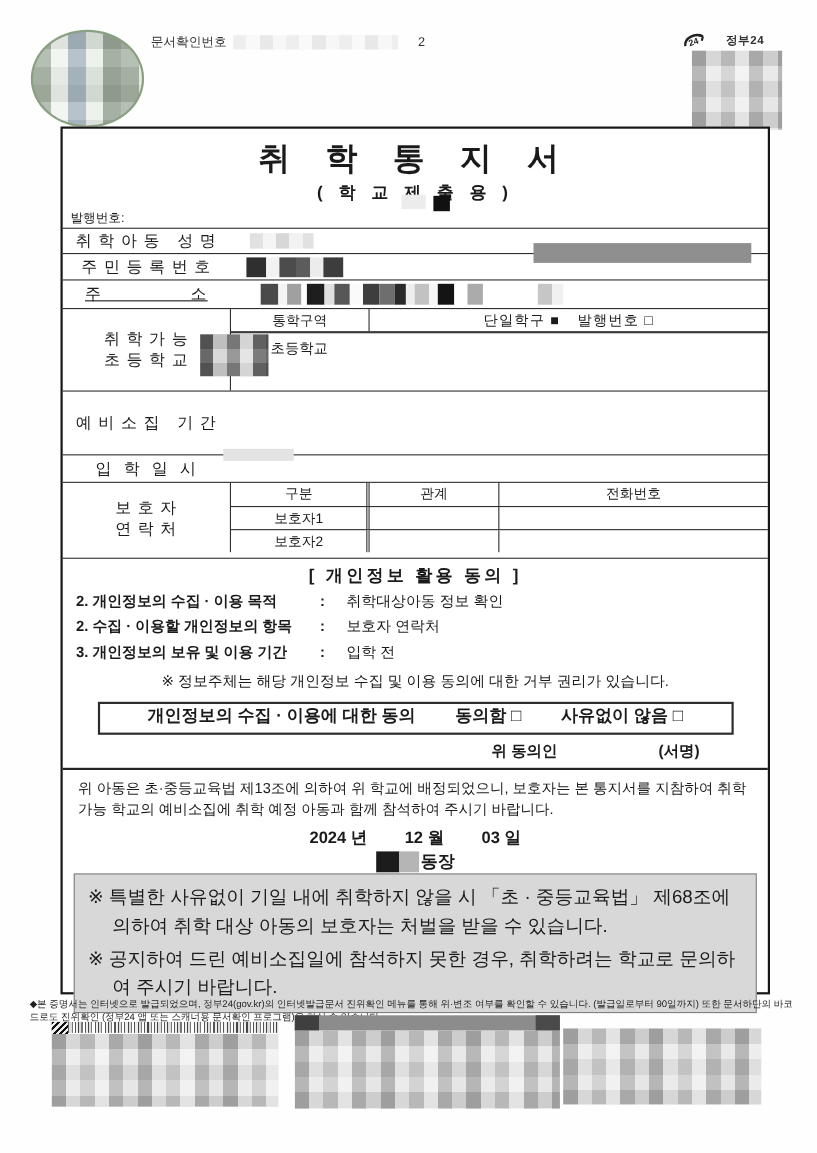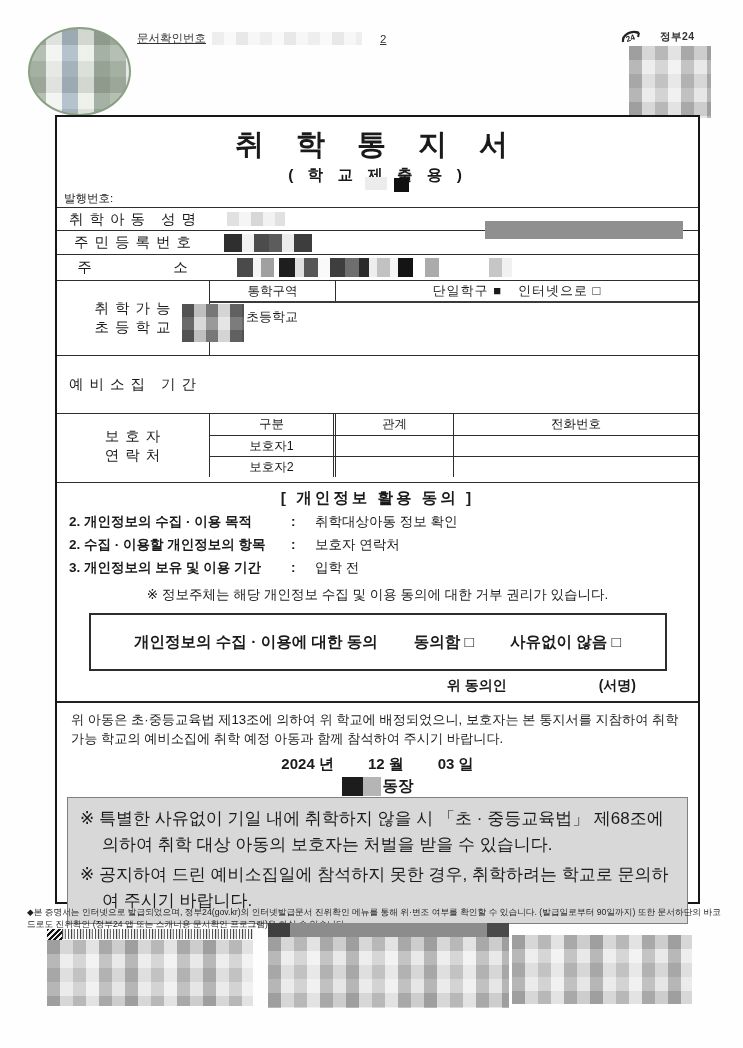--- a/index.html
+++ b/index.html
@@ -32,21 +32,21 @@
   .mosaic--light {
     background-color:#efefef;
     background-image:
       repeating-linear-gradient(90deg, rgba(0,0,0,.06) 0 12px, rgba(255,255,255,.4) 12px 24px, rgba(0,0,0,.1) 24px 36px, rgba(255,255,255,.2) 36px 48px);
   }
   .sq { display:inline-block; vertical-align:middle; }
 
   
   .logo-circle { position:absolute; left:28px; top:27px; width:103px; height:89px;
     border-radius:50%; border:2px solid #8aa083; overflow:hidden; }
-  .doc-check { position:absolute; left:137px; top:31px; display:flex; align-items:center; font-size:11.5px; color:#333;text-decoration:underline; }
+  .doc-check { position:absolute; left:137px; top:31px; display:flex; align-items:center; font-size:11.5px; color:#333; }
   .doc-check .blur-strip { width:150px; height:13px; margin:0 18px 0 6px; opacity:.55; }
   .gov24 { position:absolute; left:620px; top:29px; display:flex; align-items:center; gap:13px; }
   .gov24-label { font-size:10.5px; font-weight:700; color:#333; letter-spacing:.5px; }
   .qr-block { position:absolute; left:629px; top:46px; width:82px; height:72px; }
 
   
   .docbox { position:absolute; left:55px; top:115px; width:645px; height:789px;
     border:2px solid #161616; background:#fff; padding-top:6px; }
 
   .title { text-align:center; font-size:29px; font-weight:700; letter-spacing:12px; margin-top:2px; }
@@ -58,21 +58,21 @@
 
   
   .ftable { width:100%; }
   .trow { display:flex; border-top:1px solid #2e2e2e; align-items:stretch; }
   .tlabel { width:152px; flex:none; display:flex; align-items:center; justify-content:center;
     font-size:14.5px; letter-spacing:1px; text-align:center; }
   .tvalue { flex:1; position:relative; display:flex; align-items:center; font-size:13px; }
 
   .row-name { height:23px; }
   .row-rrn  { height:24px; }
-  .row-addr { height:26px; }
+  .row-addr { height:26px;text-decoration:underline; }
   .row-adm  { height:25px; }
   .row-gname{ height:23px; }
 
   .name-bar { position:absolute; left:276px; bottom:-9px; width:198px; height:18px; background:#8f8f8f; z-index:3; }
 
   .group-right { flex:1; border-left:1px solid #2e2e2e; }
   .subrow-district { display:flex; height:22px; border-bottom:2px solid #3a3a3a; }
   .district-cell { width:126px; flex:none; border-right:1px solid #2e2e2e; display:flex; align-items:center; justify-content:center; font-size:12.5px; }
   .options-cell { flex:1; display:flex; align-items:center; justify-content:center; font-size:13px; letter-spacing:1px; }
   .subrow-school { height:52px; padding:5px 0 0 0; display:flex; align-items:flex-start; font-size:13px; }
@@ -96,22 +96,22 @@
 
   
   .consent-title { text-align:center; font-size:15.5px; font-weight:700; letter-spacing:3px; margin-top:5px;
     border-top:1px solid #2e2e2e; padding-top:5px; }
   .consent-items { padding:4px 0 0 12px; }
   .consent-item { display:flex; align-items:baseline; height:23px; font-size:13.5px; }
   .ci-label { width:222px; flex:none; font-weight:700; }
   .ci-sep { width:24px; flex:none; font-weight:700; }
   .ci-value { }
   .consent-note { text-align:center; font-size:13.5px; margin-top:4px; height:22px; }
-  .consent-box { width:578px; margin:5px auto 0; border:2px solid #2d2d2d; height:58px;
-    display:flex; align-items:center; justify-content:center; gap:36px; font-size:15.5px; font-weight:700; }
+  .consent-box { width:578px; margin:5px auto 0; border:2px solid #2d2d2d; height:30px;
+    display:flex; justify-content:center; gap:36px; font-size:15.5px; font-weight:700; }
   .signer-line { display:flex; justify-content:flex-end; align-items:center; gap:92px;
     padding-right:62px; height:26px; font-size:14px; font-weight:700; margin-top:2px; }
 
   
   .bottom-section { border-top:2px solid #222; margin-top:2px; }
   .notice-body { font-size:13.2px; line-height:1.45; padding:7px 14px 0; }
   .date-line { display:flex; justify-content:center; gap:34px; font-size:15px; font-weight:700; margin-top:7px; }
   .seal-line { display:flex; justify-content:center; align-items:center; margin-top:2px; height:21px; position:relative; z-index:2; }
   .seal-black { width:21px; height:19px; background:#1c1c1c; }
   .seal-gray { width:18px; height:19px; background:#b5b5b5; margin-right:2px; }
@@ -217,34 +217,40 @@
 
       <div class="trow">
         <div class="tlabel pre preline">취    학    가    능
 초    등    학    교</div>
         <div class="group-right">
           <div class="subrow-district">
             <div class="district-cell">통학구역</div>
             <div class="options-cell">
               <span class="pre">단일학구 ■</span>
               <span class="sq" style="width:16px;"></span>
-              <span class="pre">인터넷으로 □</span>
+              <span class="pre">발행번호 □</span>
             </div>
           </div>
           <div class="subrow-school">
             <span class="school-blur mosaic--dark mosaic"></span>
             <span>초등학교</span>
           </div>
         </div>
       </div>
 
       <div class="trow row-roster">
         <div class="tlabel pre">예 비 소 집   기 간</div>
       </div>
 
+      <div class="trow row-adm">
+        <div class="tlabel pre">입  학  일  시</div>
+        <div class="tvalue">
+          <span class="adm-blur"></span>
+        </div>
+      </div>
 
 
       <div class="trow">
         <div class="tlabel pre preline">보  호  자
 연  락  처</div>
         <div class="contact-table">
           <div class="crow">
             <div class="ccell c1">구분</div>
             <div class="ccell c2">관계</div>
             <div class="ccell c3">전화번호</div>

